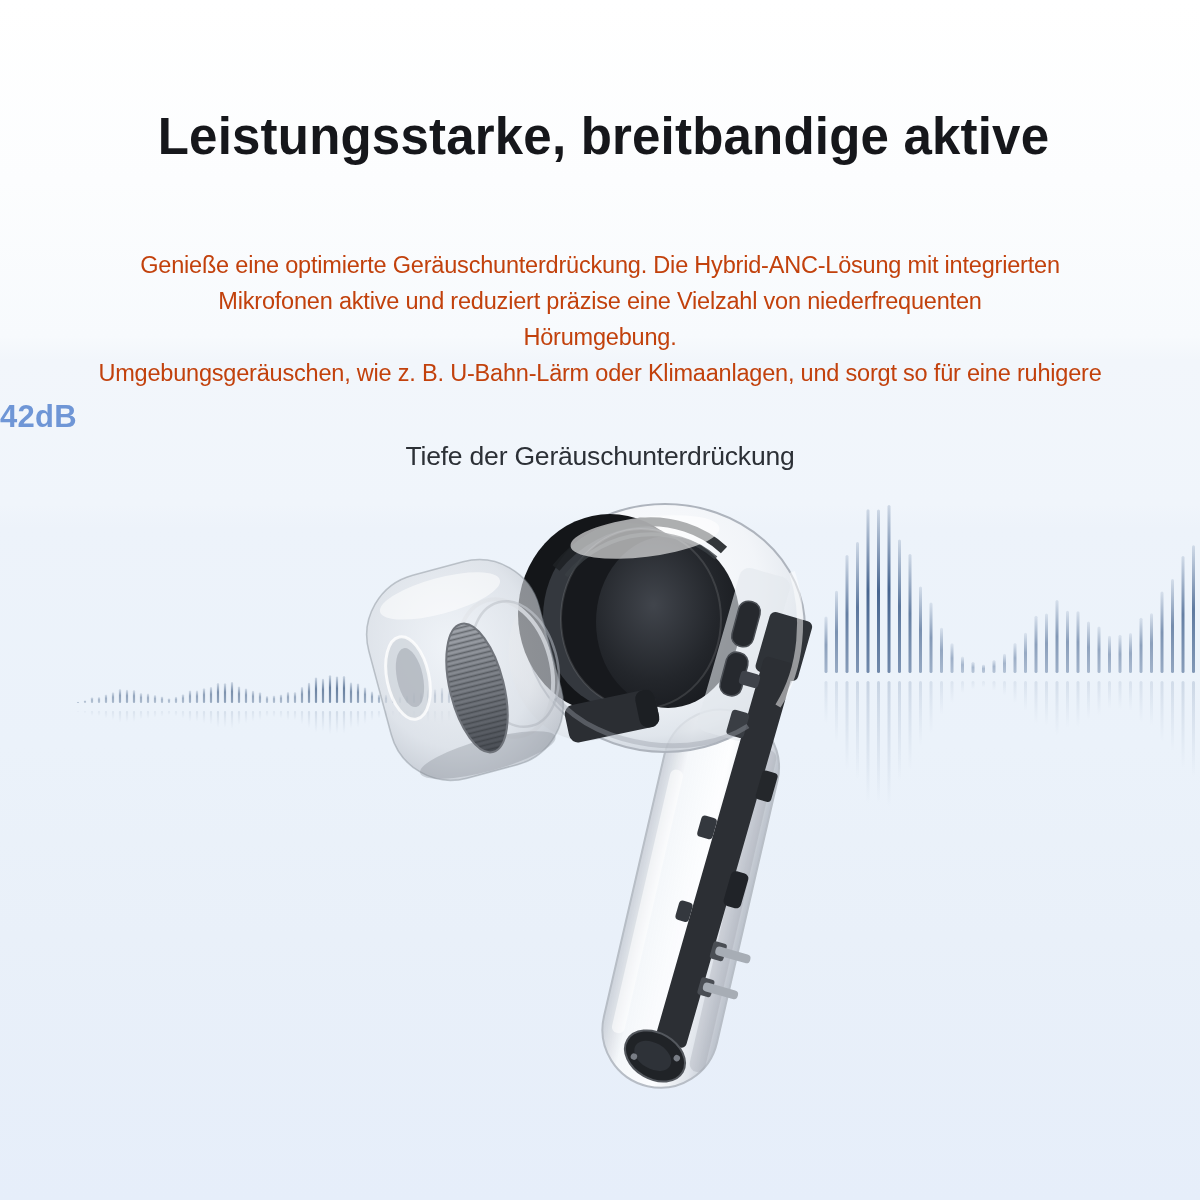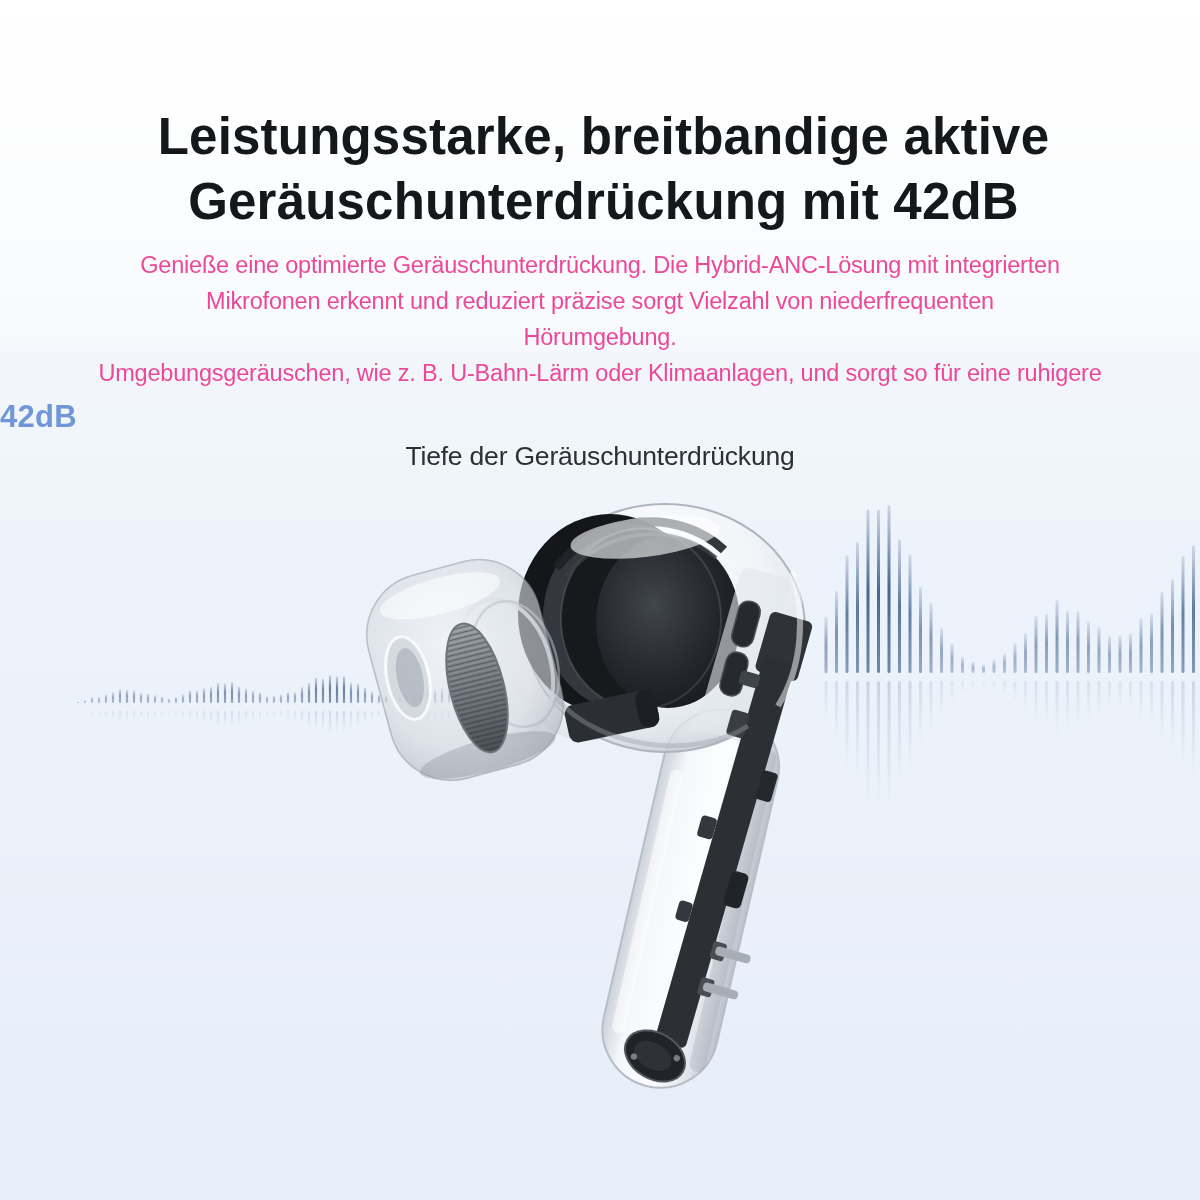--- a/index.html
+++ b/index.html
@@ -27,26 +27,25 @@
     position:absolute;top:441px;left:0;right:0;text-align:center;
     font-size:26.5px;letter-spacing:-.2px;color:#2c3036;
   }
   svg.hero{position:absolute;left:0;top:0;width:1200px;height:1200px;}
 </style>
 </head>
 <body>
 
 <div class="headline" style="color: rgb(22, 23, 27);">
   <div>Leistungsstarke, breitbandige aktive</div>
-  <div>Geräuschunterdrückung mit 42dB</div>
 </div>
 
-<div class="body-copy" style="color: #ec4899;">
+<div class="body-copy" style="color: #c2410c;">
   <div>Genieße eine optimierte Geräuschunterdrückung. Die Hybrid-ANC-Lösung mit integrierten</div>
-  <div>Mikrofonen erkennt und reduziert präzise sorgt Vielzahl von niederfrequenten</div>
+  <div>Mikrofonen aktive und reduziert präzise eine Vielzahl von niederfrequenten</div>
   <div>Hörumgebung.</div>
   <div>Umgebungsgeräuschen, wie z. B. U-Bahn-Lärm oder Klimaanlagen, und sorgt so für eine ruhigere</div>
 </div>
 
 <div class="stat-value" style="color: rgb(111, 150, 214);">42dB</div>
 <div class="stat-caption" style="color: rgb(44, 48, 54);">Tiefe der Geräuschunterdrückung</div>
 
 <svg class="hero" viewBox="0 0 1200 1200" aria-hidden="true">
   <defs>
     <linearGradient id="wUpL" x1="0" y1="0" x2="0" y2="1">

